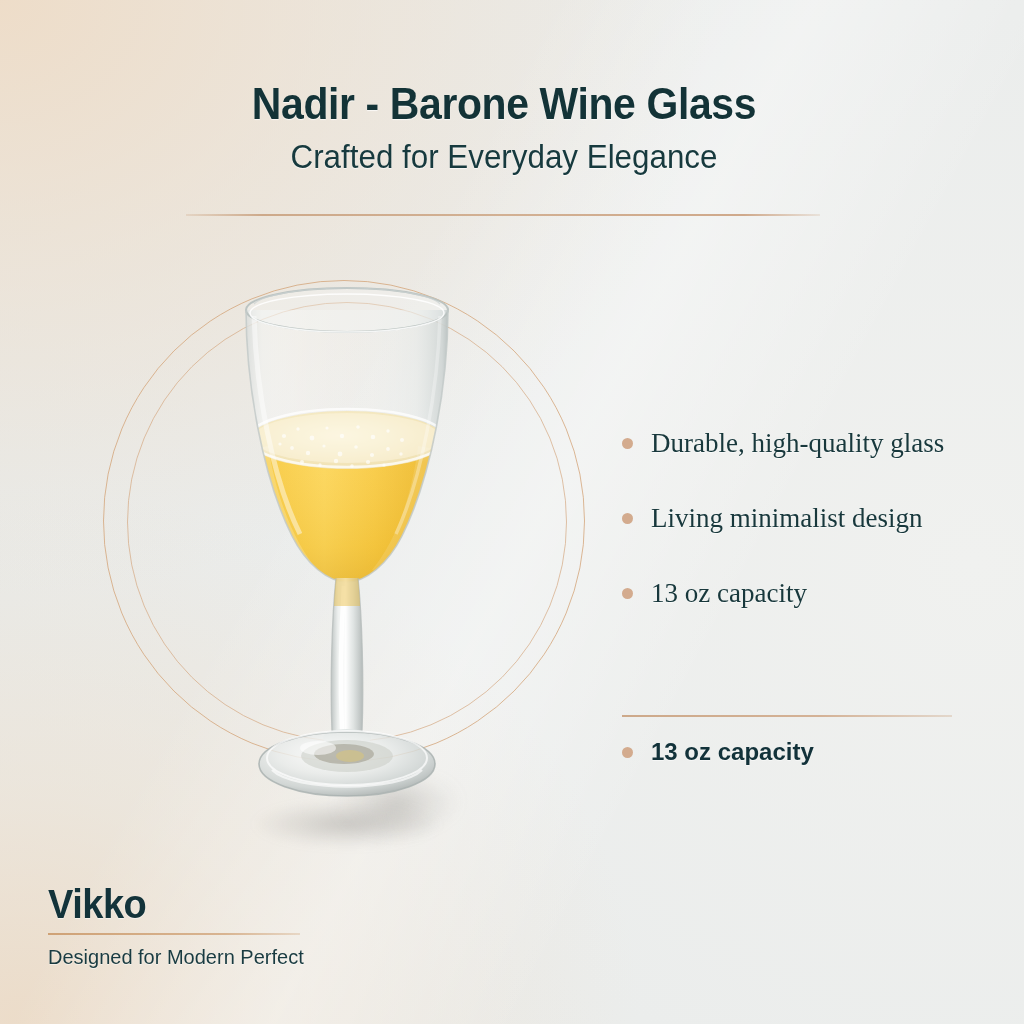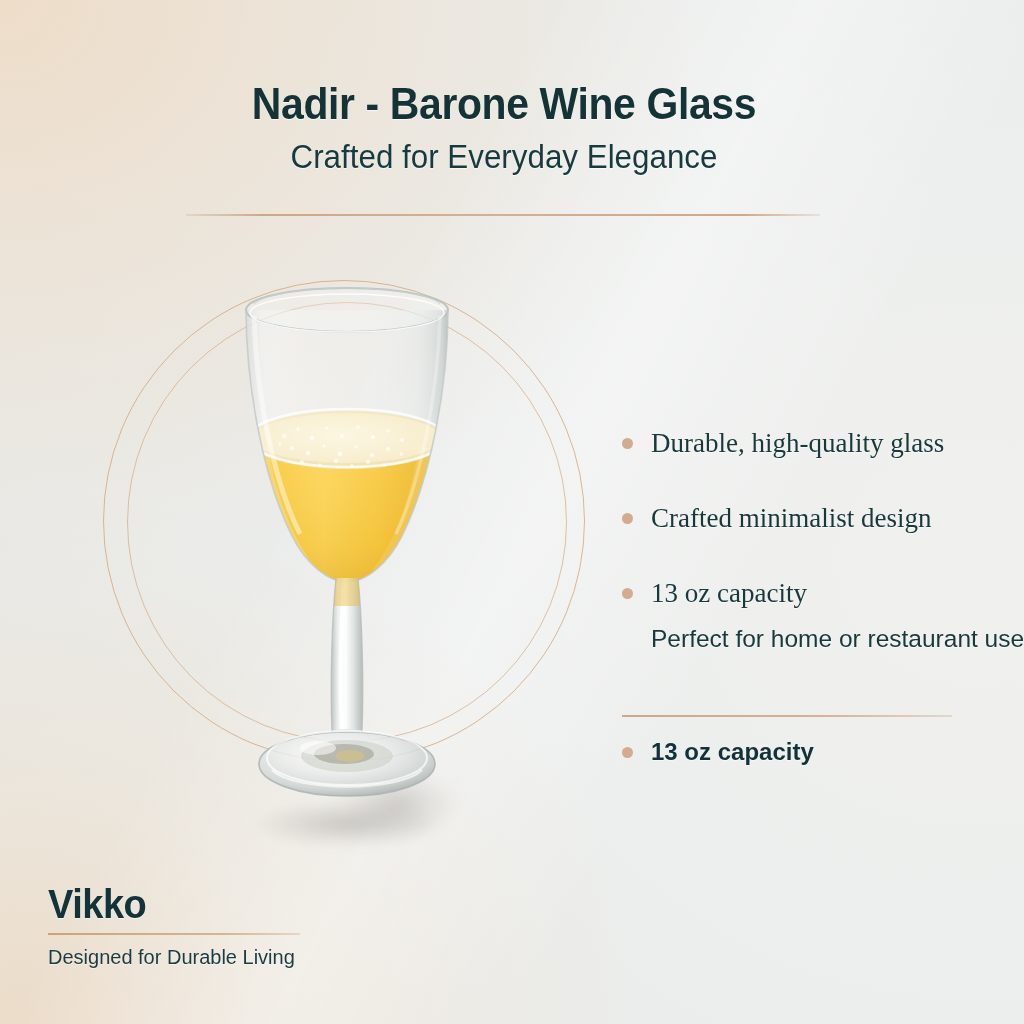--- a/index.html
+++ b/index.html
@@ -368,39 +368,38 @@
     <div class="feature-row">
       <span class="bullet"></span>
       <span class="feature-text-wrap">
         <span class="feature-text">Durable, high-quality glass</span>
       </span>
     </div>
 
     <div class="feature-row">
       <span class="bullet"></span>
       <span class="feature-text-wrap">
-        <span class="feature-text">Crafted minimalist design</span>
+        <span class="feature-text">Living minimalist design</span>
       </span>
     </div>
 
     <div class="feature-row">
       <span class="bullet"></span>
       <span class="feature-text-wrap">
         <span class="feature-text">13 oz capacity</span>
-        <div class="feature-sub">Perfect for home or restaurant use</div>
       </span>
     </div>
 
   </div>
 
   <div class="highlight-rule"></div>
   <div class="highlight-row">
     <span class="bullet"></span>
     <span class="highlight-text">13 oz capacity</span>
   </div>
 
   <div class="brand">
     <div class="brand-name">Vikko</div>
     <div class="brand-rule"></div>
-    <div class="brand-tagline">Designed for Durable Living</div>
+    <div class="brand-tagline">Designed for Modern Perfect</div>
   </div>
 
 </div>
 
 </body></html>

